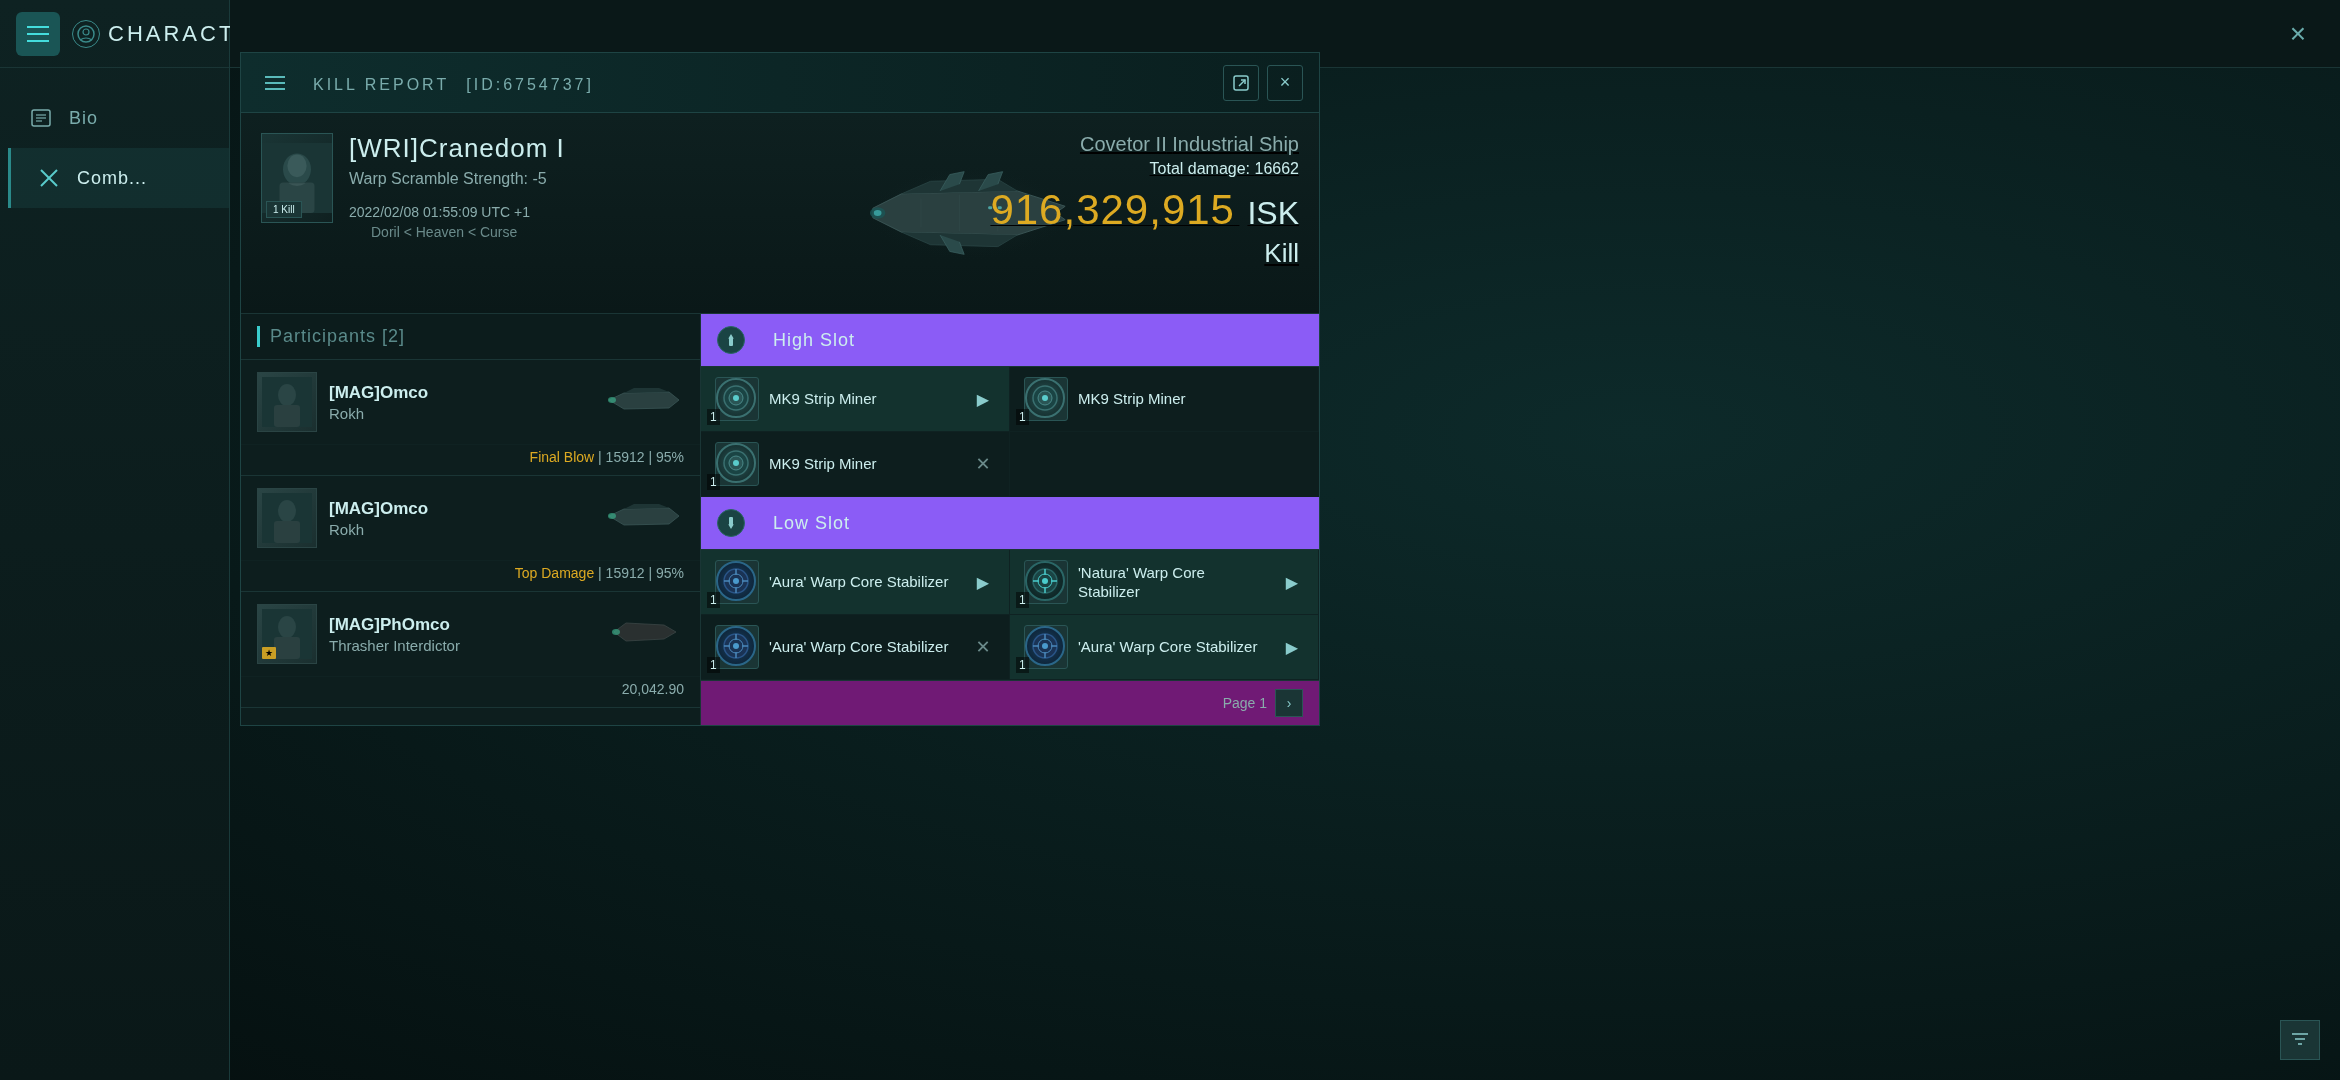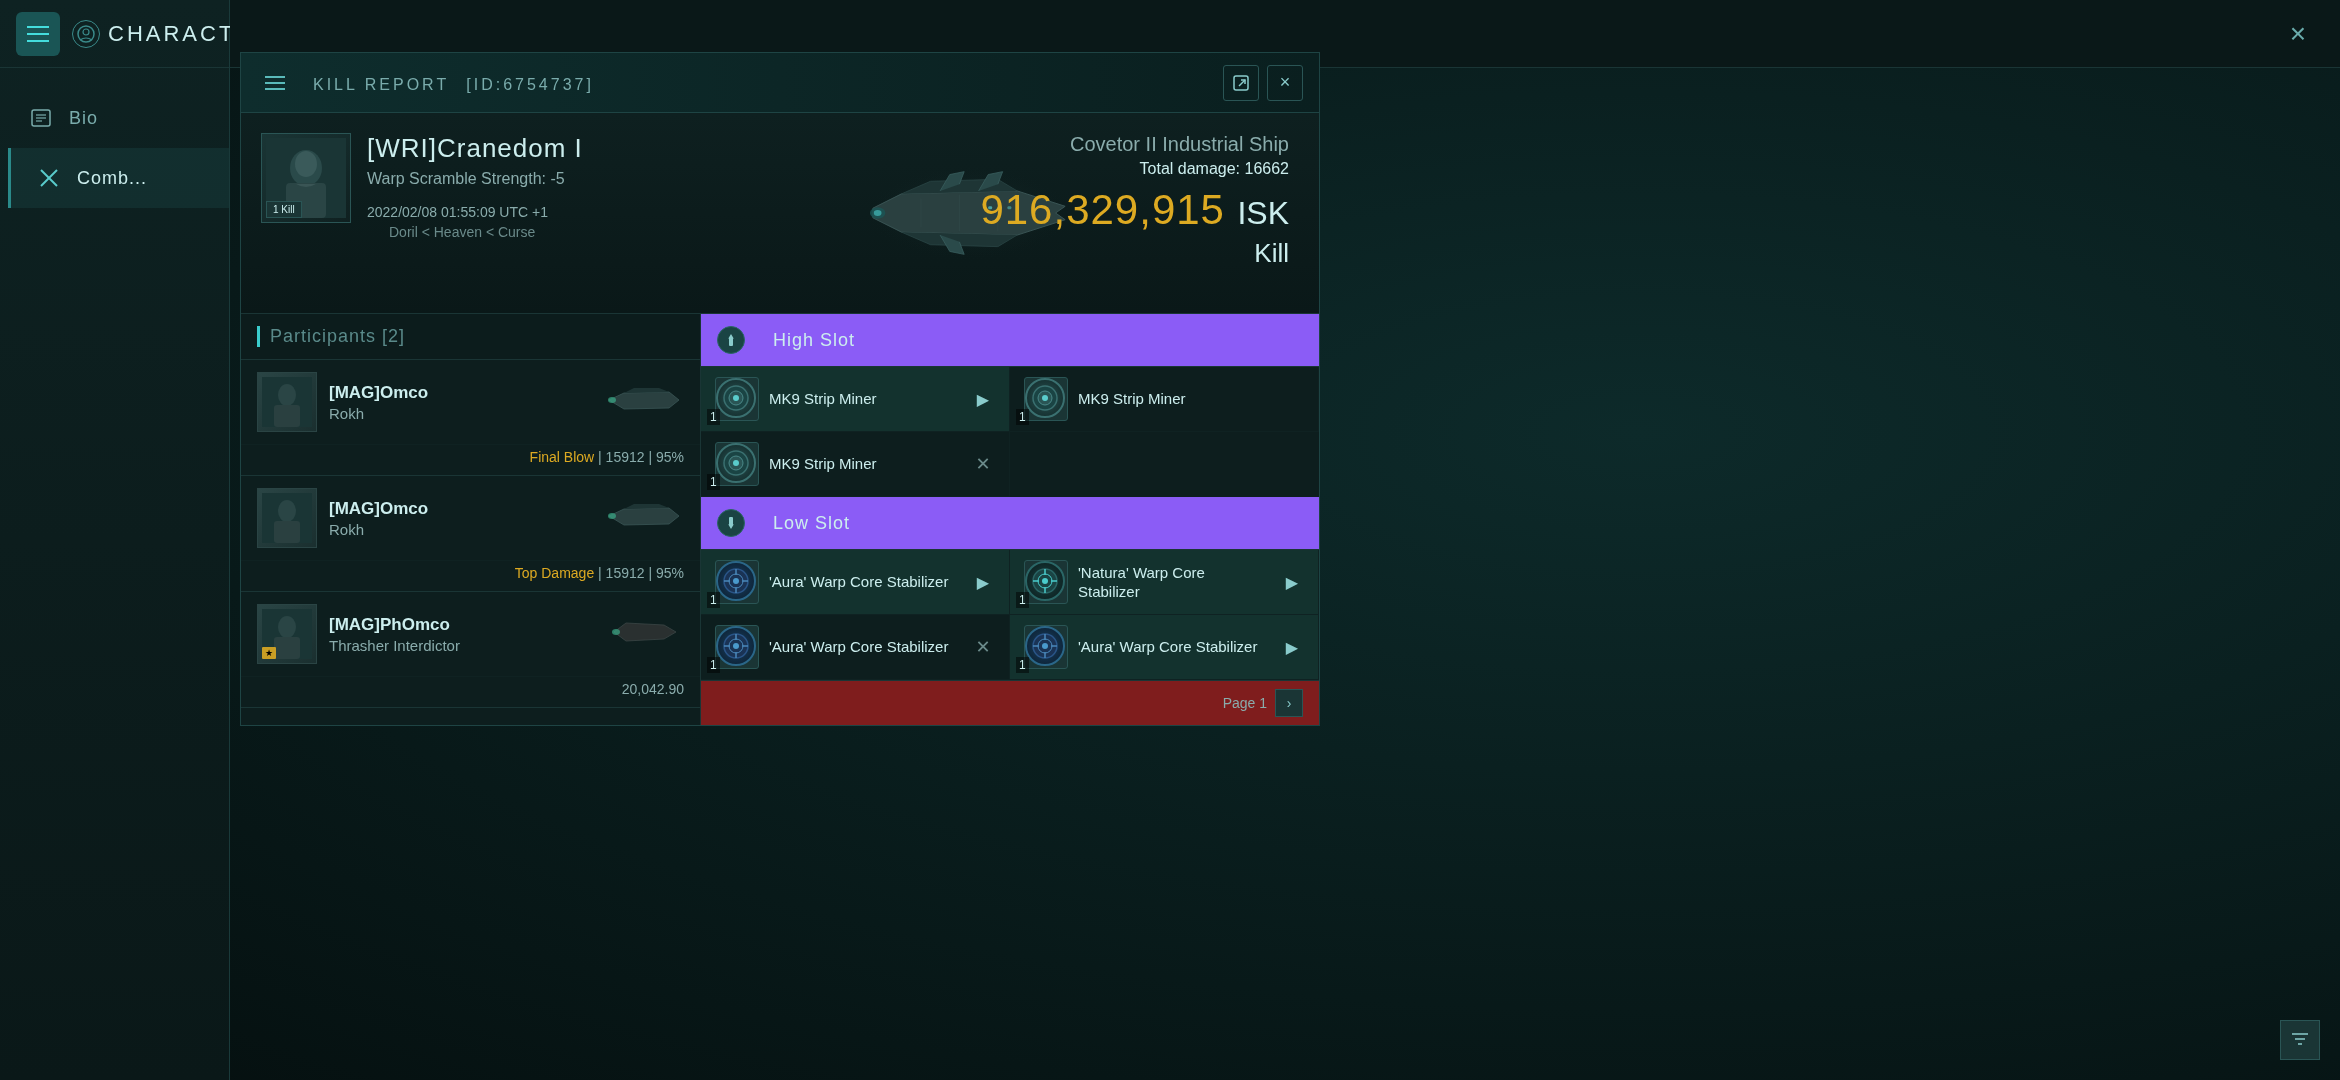--- a/index.html
+++ b/index.html
@@ -238,21 +238,21 @@
     .kill-info {
       display: flex;
       padding: 20px;
       gap: 16px;
       background: linear-gradient(180deg, #0e2020 0%, #0a1818 100%);
       position: relative;
       min-height: 200px;
     }
 
     .victim-avatar {
-      width: 90px;
+      width: 72px;
       height: 90px;
       background: #1a3333;
       border: 1px solid #2a5555;
       flex-shrink: 0;
       position: relative;
       overflow: hidden;
     }
 
     .victim-avatar-placeholder {
       width: 100%;
@@ -312,23 +312,24 @@
       width: 260px;
       height: 180px;
       display: flex;
       align-items: center;
       justify-content: center;
     }
 
     
     .kill-stats {
       position: absolute;
-      right: 30px;
+      right: 20px;
       top: 20px;
       text-align: right;
+      text-decoration: underline;
     }
 
     .ship-type-line {
       color: #cceeee;
       font-size: 20px;
       margin-bottom: 4px;
     }
 
     .ship-type-line span {
       color: #8aacac;
@@ -1049,21 +1050,21 @@
               </svg>
             </div>
           </div>
           <span class="slot-item-name">'Aura' Warp Core Stabilizer</span>
           <div class="slot-item-status">
             <span class="status-person">▶</span>
           </div>
         </div>
       </div>
 
-      <div style="padding: 8px 16px; border-top: 1px solid #1a3535; background: #7f1d1d; display:flex; align-items:center; justify-content: flex-end; gap:8px;">
+      <div style="padding: 8px 16px; border-top: 1px solid #1a3535; background: #701a75; display:flex; align-items:center; justify-content: flex-end; gap:8px;">
         <span style="color:#8aacac;font-size:14px;">Page 1</span>
         <button class="page-next-btn">›</button>
       </div>
     </div>
   </div>
 </div>
 
 <div class="filter-btn">
   <svg width="22" height="22" viewBox="0 0 22 22" fill="none">
     <line x1="3" y1="5" x2="19" y2="5" stroke="#8acccc" stroke-width="1.5"></line>

